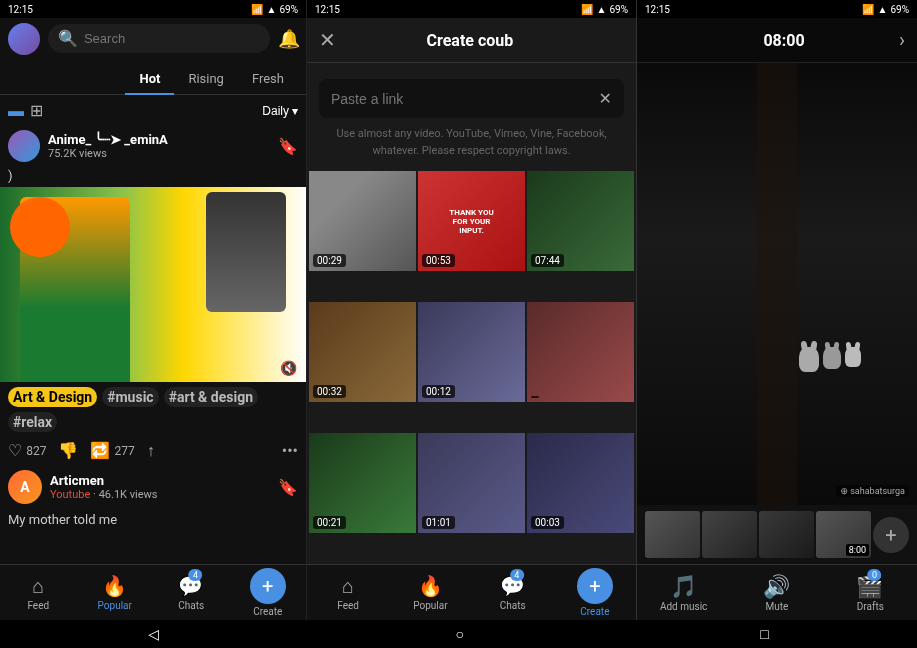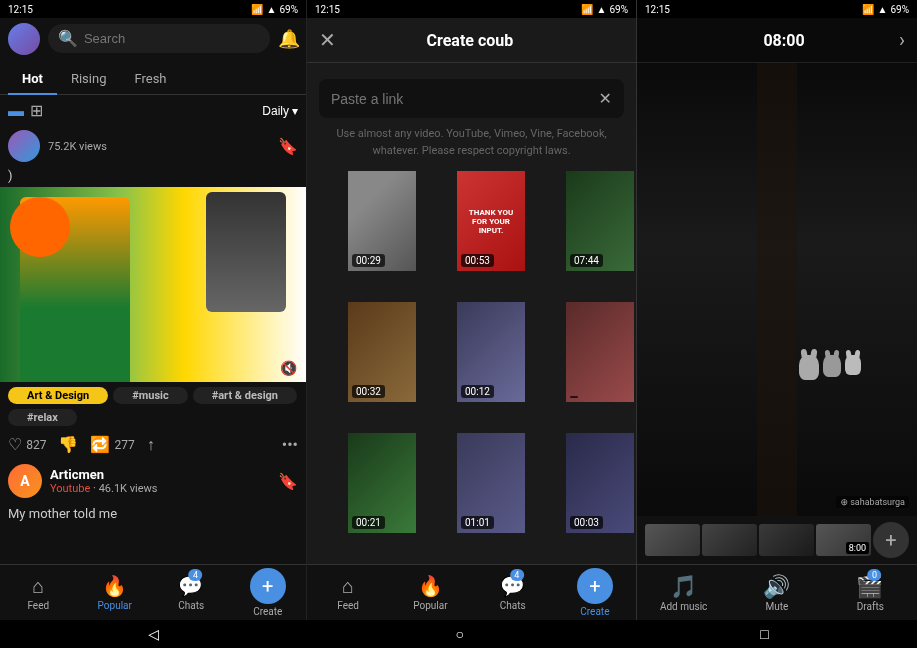--- a/index.html
+++ b/index.html
@@ -65,20 +65,21 @@
       align-items: center;
       justify-content: space-between;
       padding: 0 8px 4px;
     }
     .bell-icon { font-size: 18px; color: #aaa; }
 
     .tabs {
       display: flex;
       border-bottom: 1px solid #333;
       padding: 0 8px;
+      justify-content: flex-end;
     }
     .tab {
       padding: 8px 14px;
       font-size: 13px;
       color: #aaa;
       cursor: pointer;
       position: relative;
     }
     .tab.active {
       color: #fff;
@@ -174,22 +175,22 @@
     .tags {
       display: flex;
       flex-wrap: wrap;
       gap: 5px;
       padding: 5px 8px;
     }
     .tag {
       background: #f5c518;
       color: #000;
       border-radius: 10px;
-      padding: 2px 19px;
-      font-size: 11px;
+      padding: 2px 5px;
+      font-size: 14px;
       font-weight: bold;
     }
     .tag.hash {
       background: #222;
       color: #bbb;
       border-radius: 10px;
     }
 
     .action-bar {
       display: flex;
@@ -341,21 +342,20 @@
       gap: 2px;
       flex: 1;
       overflow: hidden;
       padding: 2px;
     }
     .thumb-cell {
       position: relative;
       background: #333;
       overflow: hidden;
       cursor: pointer;
-      margin-left: 39px;
     }
     .thumb-cell:first-child { height: 100px; }
     .thumb-cell { height: 100px; }
     .thumb-bg {
       width: 100%;
       height: 100%;
     }
     .thumb-duration {
       position: absolute;
       bottom: 4px;
@@ -450,21 +450,21 @@
 
     .trim-strip {
       display: flex;
       align-items: center;
       padding: 6px 8px;
       gap: 2px;
       background: #111;
       overflow: hidden;
     }
     .strip-frame {
-      height: 32px;
+      height: 47px;
       flex: 1;
       background: #333;
       border-radius: 3px;
       overflow: hidden;
       position: relative;
     }
     .strip-frame-inner {
       width: 100%;
       height: 100%;
       background: linear-gradient(135deg, #444 0%, #222 100%);
@@ -570,20 +570,21 @@
       <button class="daily-btn">
         <span>Daily</span> ▾
       </button>
     </div>
 
     <div class="post-header">
       <div class="avatar">
         <div class="avatar-img" style="background: linear-gradient(135deg, #9b59b6, #3498db);"></div>
       </div>
       <div class="post-meta">
+        <div class="post-username">Anime_ ╰┈➤ _eminA</div>
         <div class="post-views">75.2K views</div>
       </div>
       <span class="bookmark-icon">🔖</span>
     </div>
 
     <div class="post-caption">)</div>
 
     <div class="video-thumb">
       <div class="video-thumb-inner">
 

